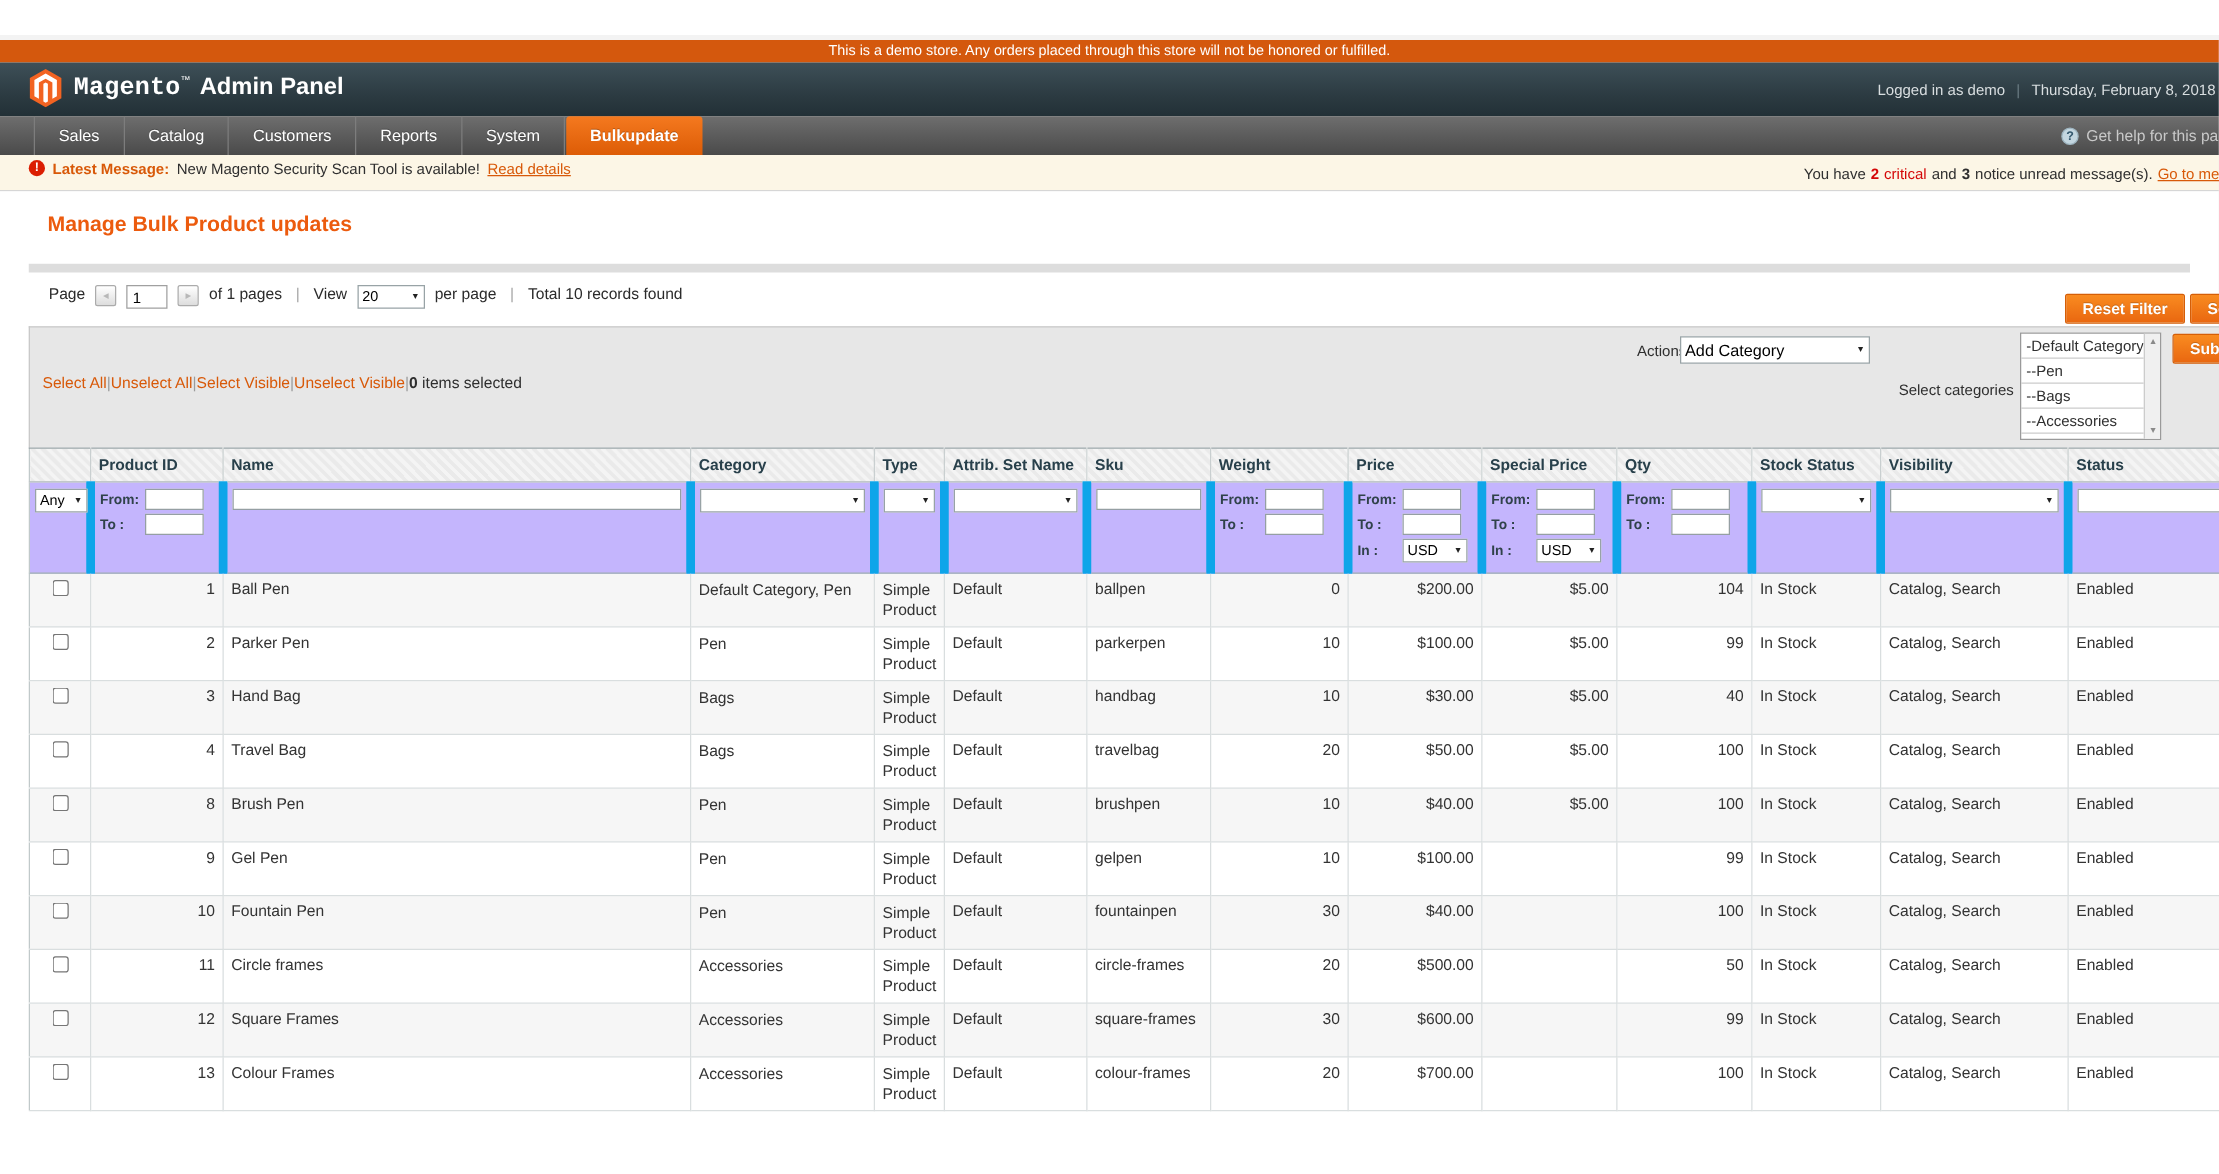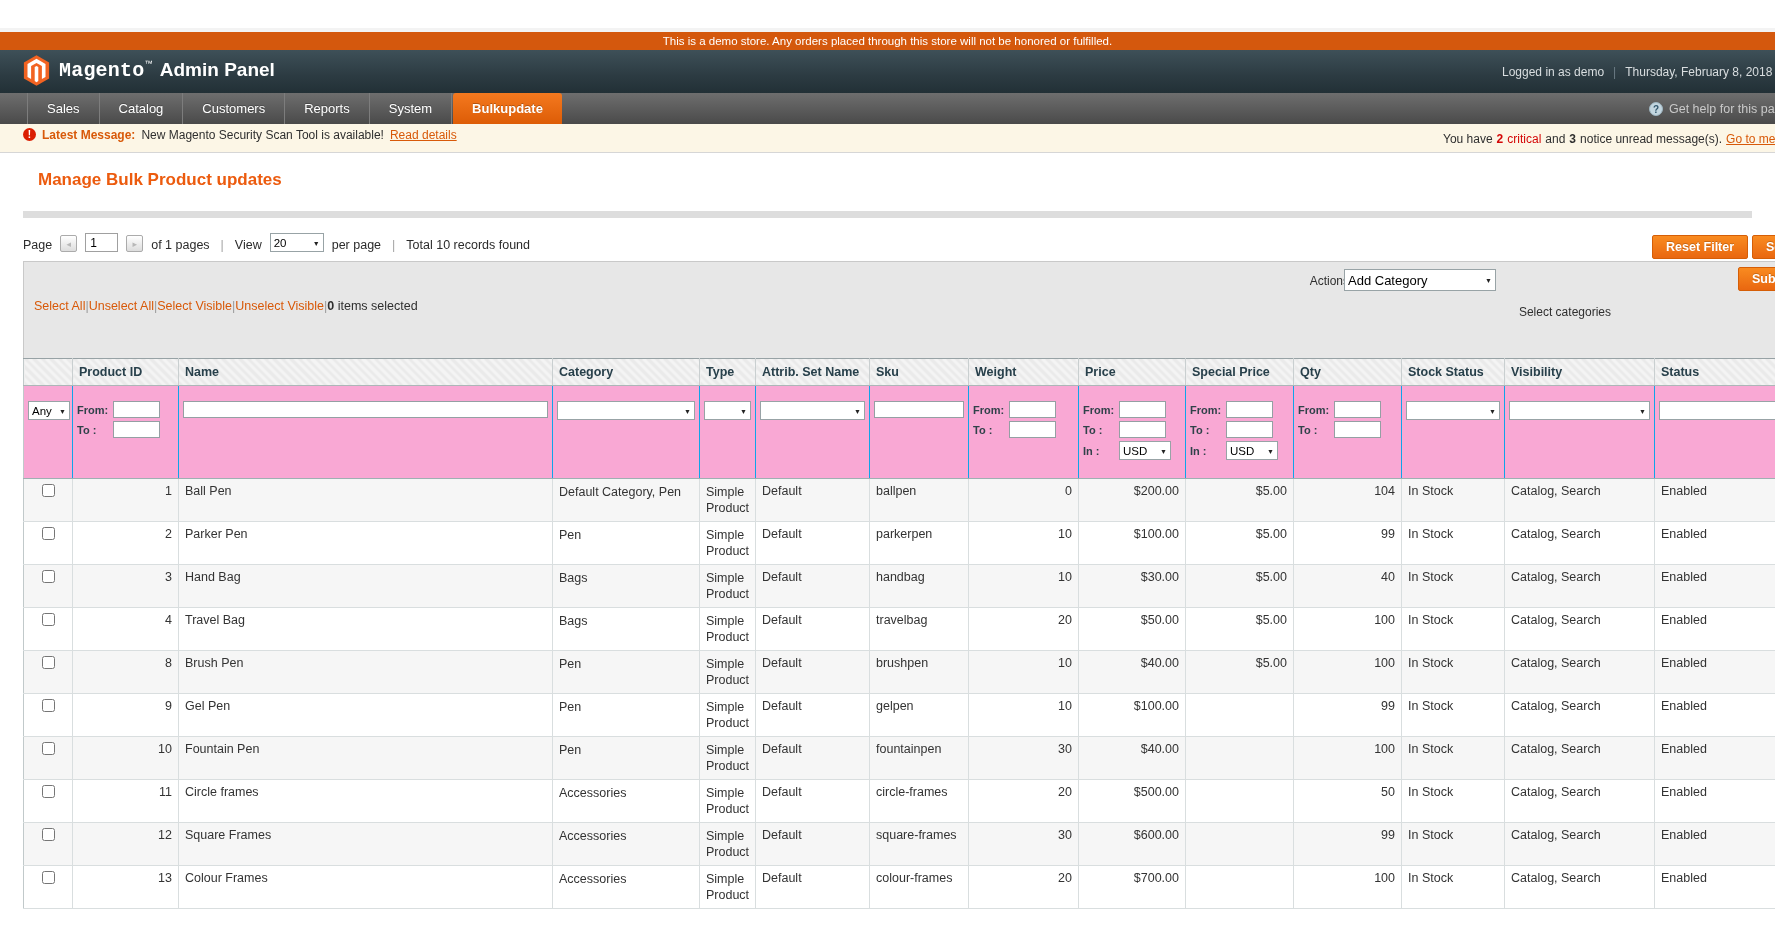--- a/index.html
+++ b/index.html
@@ -53,21 +53,21 @@
   .message-right { position:absolute; left:1443px; top:0; height:29px; display:flex; align-items:center; white-space:nowrap; font-size:12px; }
   .message-right > * { margin-right:4px; }
   .crit { color:#D40707; }
   .bold { font-weight:bold; }
 
   
   .content { position:absolute; top:125px; left:0; width:1775px; height:722px; background:#fff; }
   .page-title { position:absolute; left:38px; top:17px; color:#EC5B0E; font-size:17px; font-weight:bold; }
   .title-divider { position:absolute; left:23px; top:58px; width:1729px; height:7px; background:#DDDDDD; }
 
-  .pager-row { position:absolute; left:23px; top:75px; height:24px; display:flex; align-items:flex-end; gap:8px;
+  .pager-row { position:absolute; left:39px; top:75px; height:24px; display:flex; align-items:flex-start; gap:8px;
     font-size:12.5px; color:#2B2B2B; white-space:nowrap; }
   .pg-btn { width:17px; height:17px; border:1px solid #ABABAB; border-radius:2px;
     background:linear-gradient(#FFFFFF,#DDDDDD); display:inline-flex; align-items:center; justify-content:center;
     color:#B8B8B8; font-size:9px; cursor:pointer; }
   .pg-prev::before { content:"◂"; }
   .pg-next::before { content:"▸"; }
   .pg-input { width:33px; height:19px; border:1px solid #A0A0A0; font-size:12px; padding:0 4px; }
   .pg-sep { color:#A6A6A6; padding:0 3px; }
 
   .sel { position:relative; display:inline-block; background:#fff; }
@@ -105,22 +105,22 @@
   .sl-sep { color:#9B9B9B; }
   .sl-count { color:#2f2f2f; }
 
   
   .grid-wrap { position:absolute; left:23px; top:205px; width:1791px; }
   table.grid { border-collapse:collapse; table-layout:fixed; width:1791px;
     border:1px solid #C1C9CA; border-top:1px solid #97A2A5; }
   .grid thead th { height:27px; background:repeating-linear-gradient(45deg,#EAEAEA 0 3px,#F4F4F4 3px 6px);
     color:#28404B; font-size:12.5px; font-weight:bold; text-align:left; padding:0 6px;
     border-right:1px solid #C9CFD0; border-bottom:1px solid #ADB6B8; white-space:nowrap; overflow:hidden; cursor:pointer; }
-  .grid tr.filter td { background:#f9a8d4; border-right:1px solid #0ea5e9; border-bottom:1px solid #9FB0B2;
-    padding:15px 4px; vertical-align:top; }
+  .grid tr.filter td { background:#c4b5fd; border-right:7px solid #0ea5e9; border-bottom:1px solid #9FB0B2;
+    padding:5px 4px; vertical-align:top; }
   .frow { margin-bottom:3px; white-space:nowrap; display:flex; align-items:center; }
   .flabel { font-weight:bold; font-size:11px; color:#30424A; display:inline-block; width:36px; flex:none; }
   .finput { width:47px; height:17px; border:1px solid #959FA3; font-size:11px; padding:0 3px; }
   .finput.wide { width:100%; }
   .fsel-full { width:100%; }
   .fsel-usd { width:52px; }
   .fsel-any { width:42px; }
   .grid tbody td { font-size:12.5px; color:#333; padding:5px 6px; border-right:1px solid #D9DEDF;
     border-bottom:1px solid #D9DEDF; vertical-align:top; }
   .grid tbody tr { height:41px; }
@@ -221,20 +221,30 @@
     <button class="btn-orange btn-reset">Reset Filter</button>
     <button class="btn-orange btn-search">Search</button>
 
     <div class="band">
       <span class="actions-label">Actions</span>
       <span class="sel big actions-sel">
         <select><option>Add Category</option></select>
       </span>
       <button class="btn-orange btn-submit">Submit</button>
       <span class="selcat-label">Select categories</span>
+      <div class="cat-list">
+        <div class="cat-item">-Default Category</div>
+        <div class="cat-item">--Pen</div>
+        <div class="cat-item">--Bags</div>
+        <div class="cat-item">--Accessories</div>
+        <div class="cat-scroll">
+          <span class="up"></span>
+          <span class="down"></span>
+        </div>
+      </div>
       <div class="select-links">
         <span class="sl-link">Select All</span>
         <span class="sl-sep">|</span>
         <span class="sl-link">Unselect All</span>
         <span class="sl-sep">|</span>
         <span class="sl-link">Select Visible</span>
         <span class="sl-sep">|</span>
         <span class="sl-link">Unselect Visible</span>
         <span class="sl-sep">|</span>
         <span class="sl-count"><b>0</b> <span>items selected</span></span>

